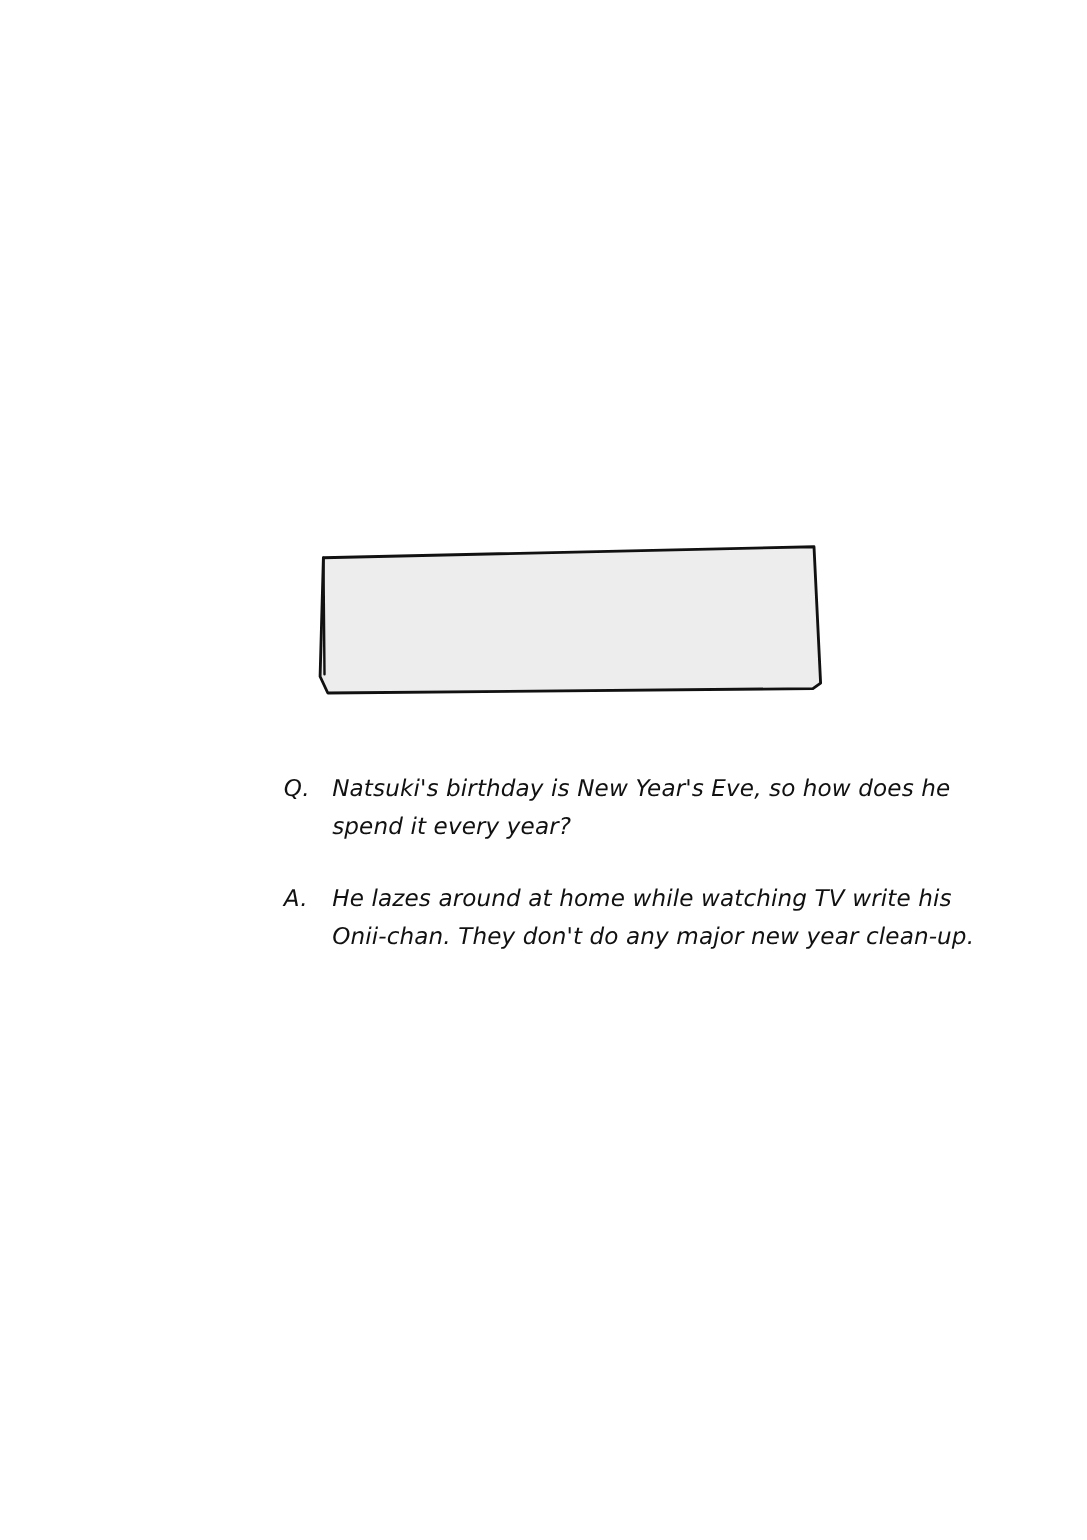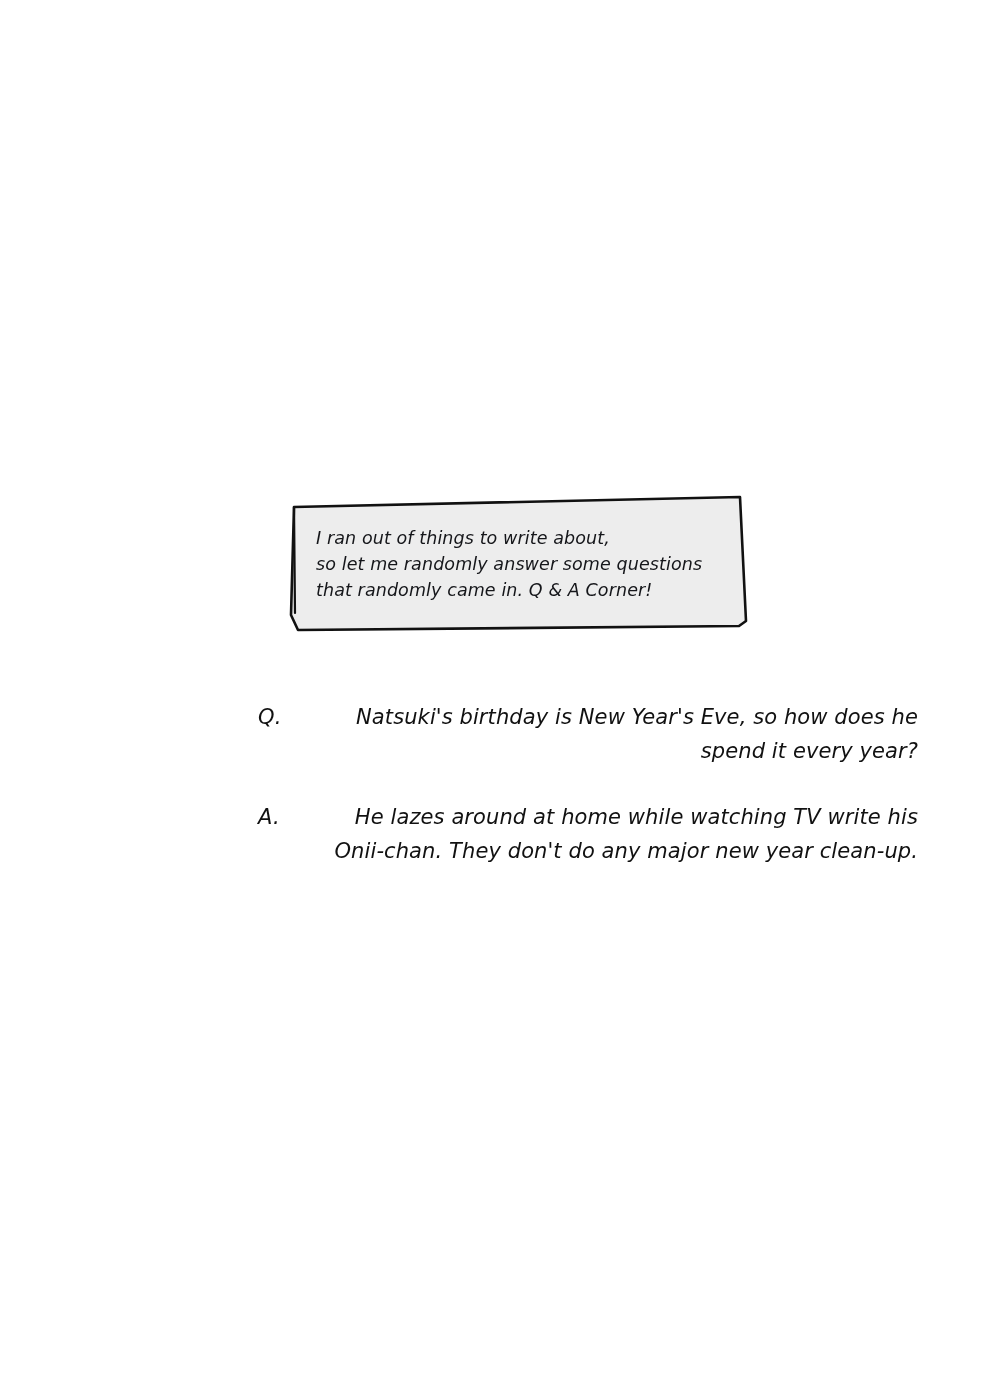--- a/index.html
+++ b/index.html
@@ -74,36 +74,32 @@
   }
   .qa-text {
     flex: 1 1 auto;
     font-family: "DejaVu Sans", sans-serif;
     font-size: 21px;
     font-style: italic;
     line-height: 34px;
     color: #111111;
     letter-spacing: 0.1px;
     white-space: pre-line;
-    text-align: right;
   }
 </style>
 </head>
 <body>
 
 <div class="page">
 
   <div class="note-wrap">
     <svg class="note-svg" viewBox="0 0 465 140" xmlns="http://www.w3.org/2000/svg">
       <path d="M6,14 L452,4 L458,128 L451,133 L10,137 L3,122 Z" fill="#ededed" stroke="#111111" stroke-width="2.6" stroke-linejoin="round" stroke-linecap="round"></path>
       <path d="M6,14 L7,120" fill="none" stroke="#111111" stroke-width="2.2" stroke-linecap="round"></path>
     </svg>
-    <div class="note-text">I ran out of things to write about,
-so let me randomly answer some questions
-that randomly came in. Q &amp; A Corner!</div>
   </div>
 
   <div class="qa-block">
 
     <div class="qa-row">
       <div class="qa-label">Q.</div>
       <div class="qa-text">Natsuki's birthday is New Year's Eve, so how does he
 spend it every year?</div>
     </div>
 

